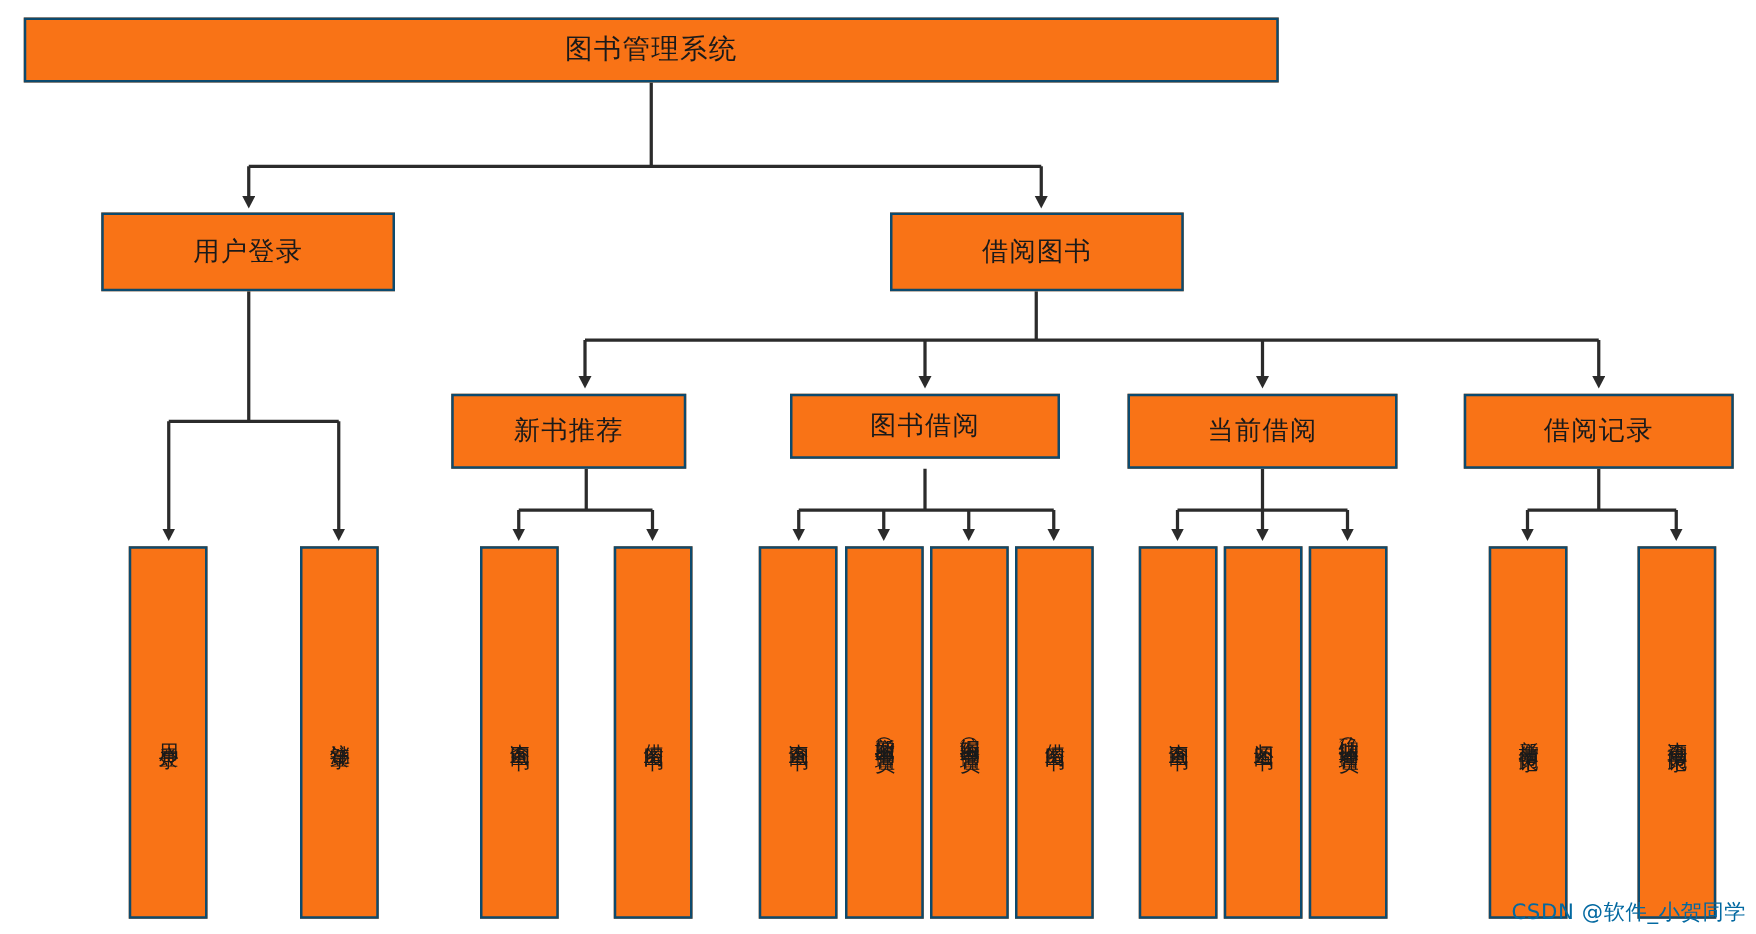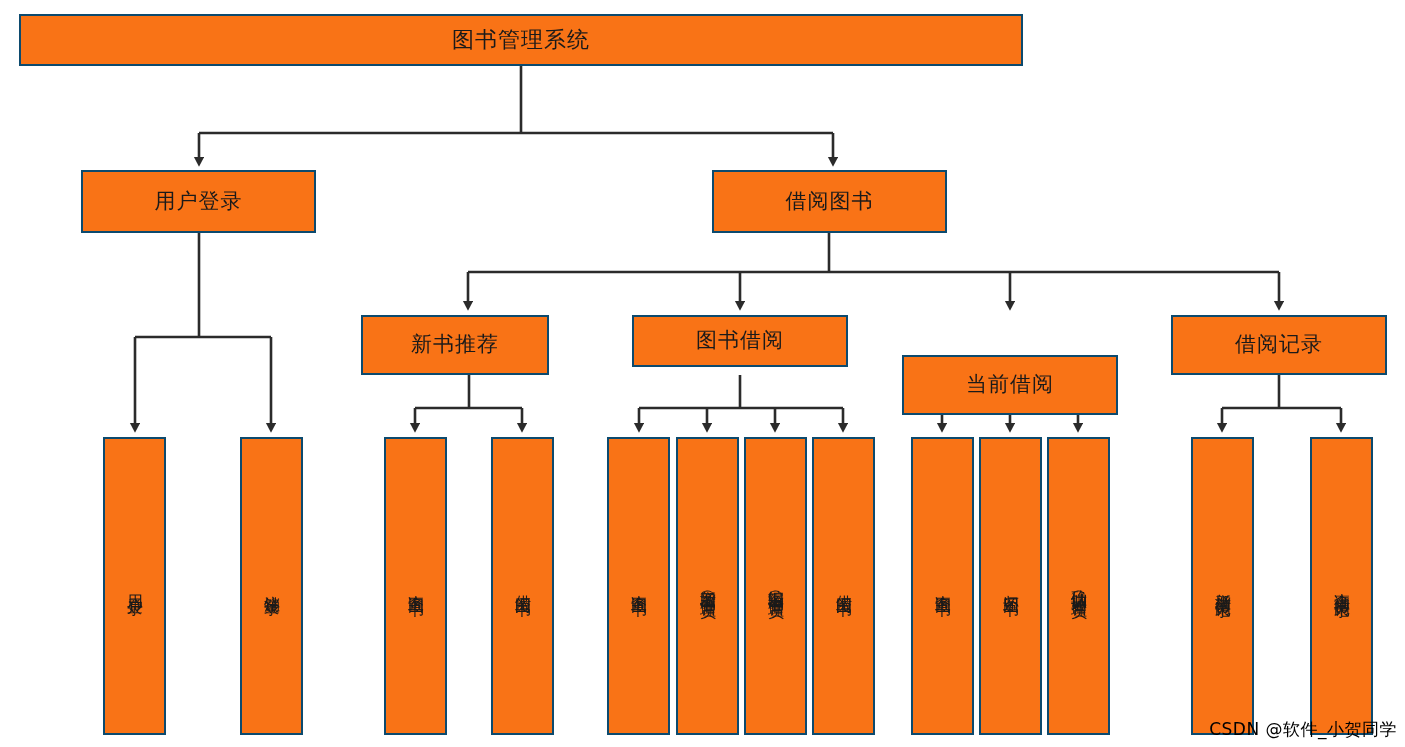--- a/index.html
+++ b/index.html
@@ -47,21 +47,21 @@
     writing-mode: vertical-rl;
     text-orientation: upright;
     letter-spacing: 2px;
     white-space: nowrap;
   }
   #watermark {
     position: absolute;
     right: 8px;
     bottom: 6px;
     font-size: 17px;
-    color: #000000;
+    color: #0369a1;
     letter-spacing: 0.5px;
     white-space: nowrap;
   }
 </style>
 </head>
 <body>
 
 <div id="diagram-root">
 
   <svg id="edges-layer" viewBox="0 0 1405 747" xmlns="http://www.w3.org/2000/svg">
@@ -124,21 +124,21 @@
   <div class="node node-h" style="left:712px; top:170px; width:235px; height:63px;">
     <span>借阅图书</span>
   </div>
 
   <div class="node node-h" style="left:361px; top:315px; width:188px; height:60px;">
     <span>新书推荐</span>
   </div>
   <div class="node node-h" style="left:632px; top:315px; width:216px; height:52px;">
     <span>图书借阅</span>
   </div>
-  <div class="node node-h" style="left:902px; top:315px; width:216px; height:60px;margin-top:40px;">
+  <div class="node node-h" style="left:902px; top:315px; width:216px; height:60px;">
     <span>当前借阅</span>
   </div>
   <div class="node node-h" style="left:1171px; top:315px; width:216px; height:60px;">
     <span>借阅记录</span>
   </div>
 
   <div class="node" style="left:103px; top:437px; width:63px; height:298px;">
     <span class="node-v-inner">用户登录</span>
   </div>
   <div class="node" style="left:240px; top:437px; width:63px; height:298px;">

